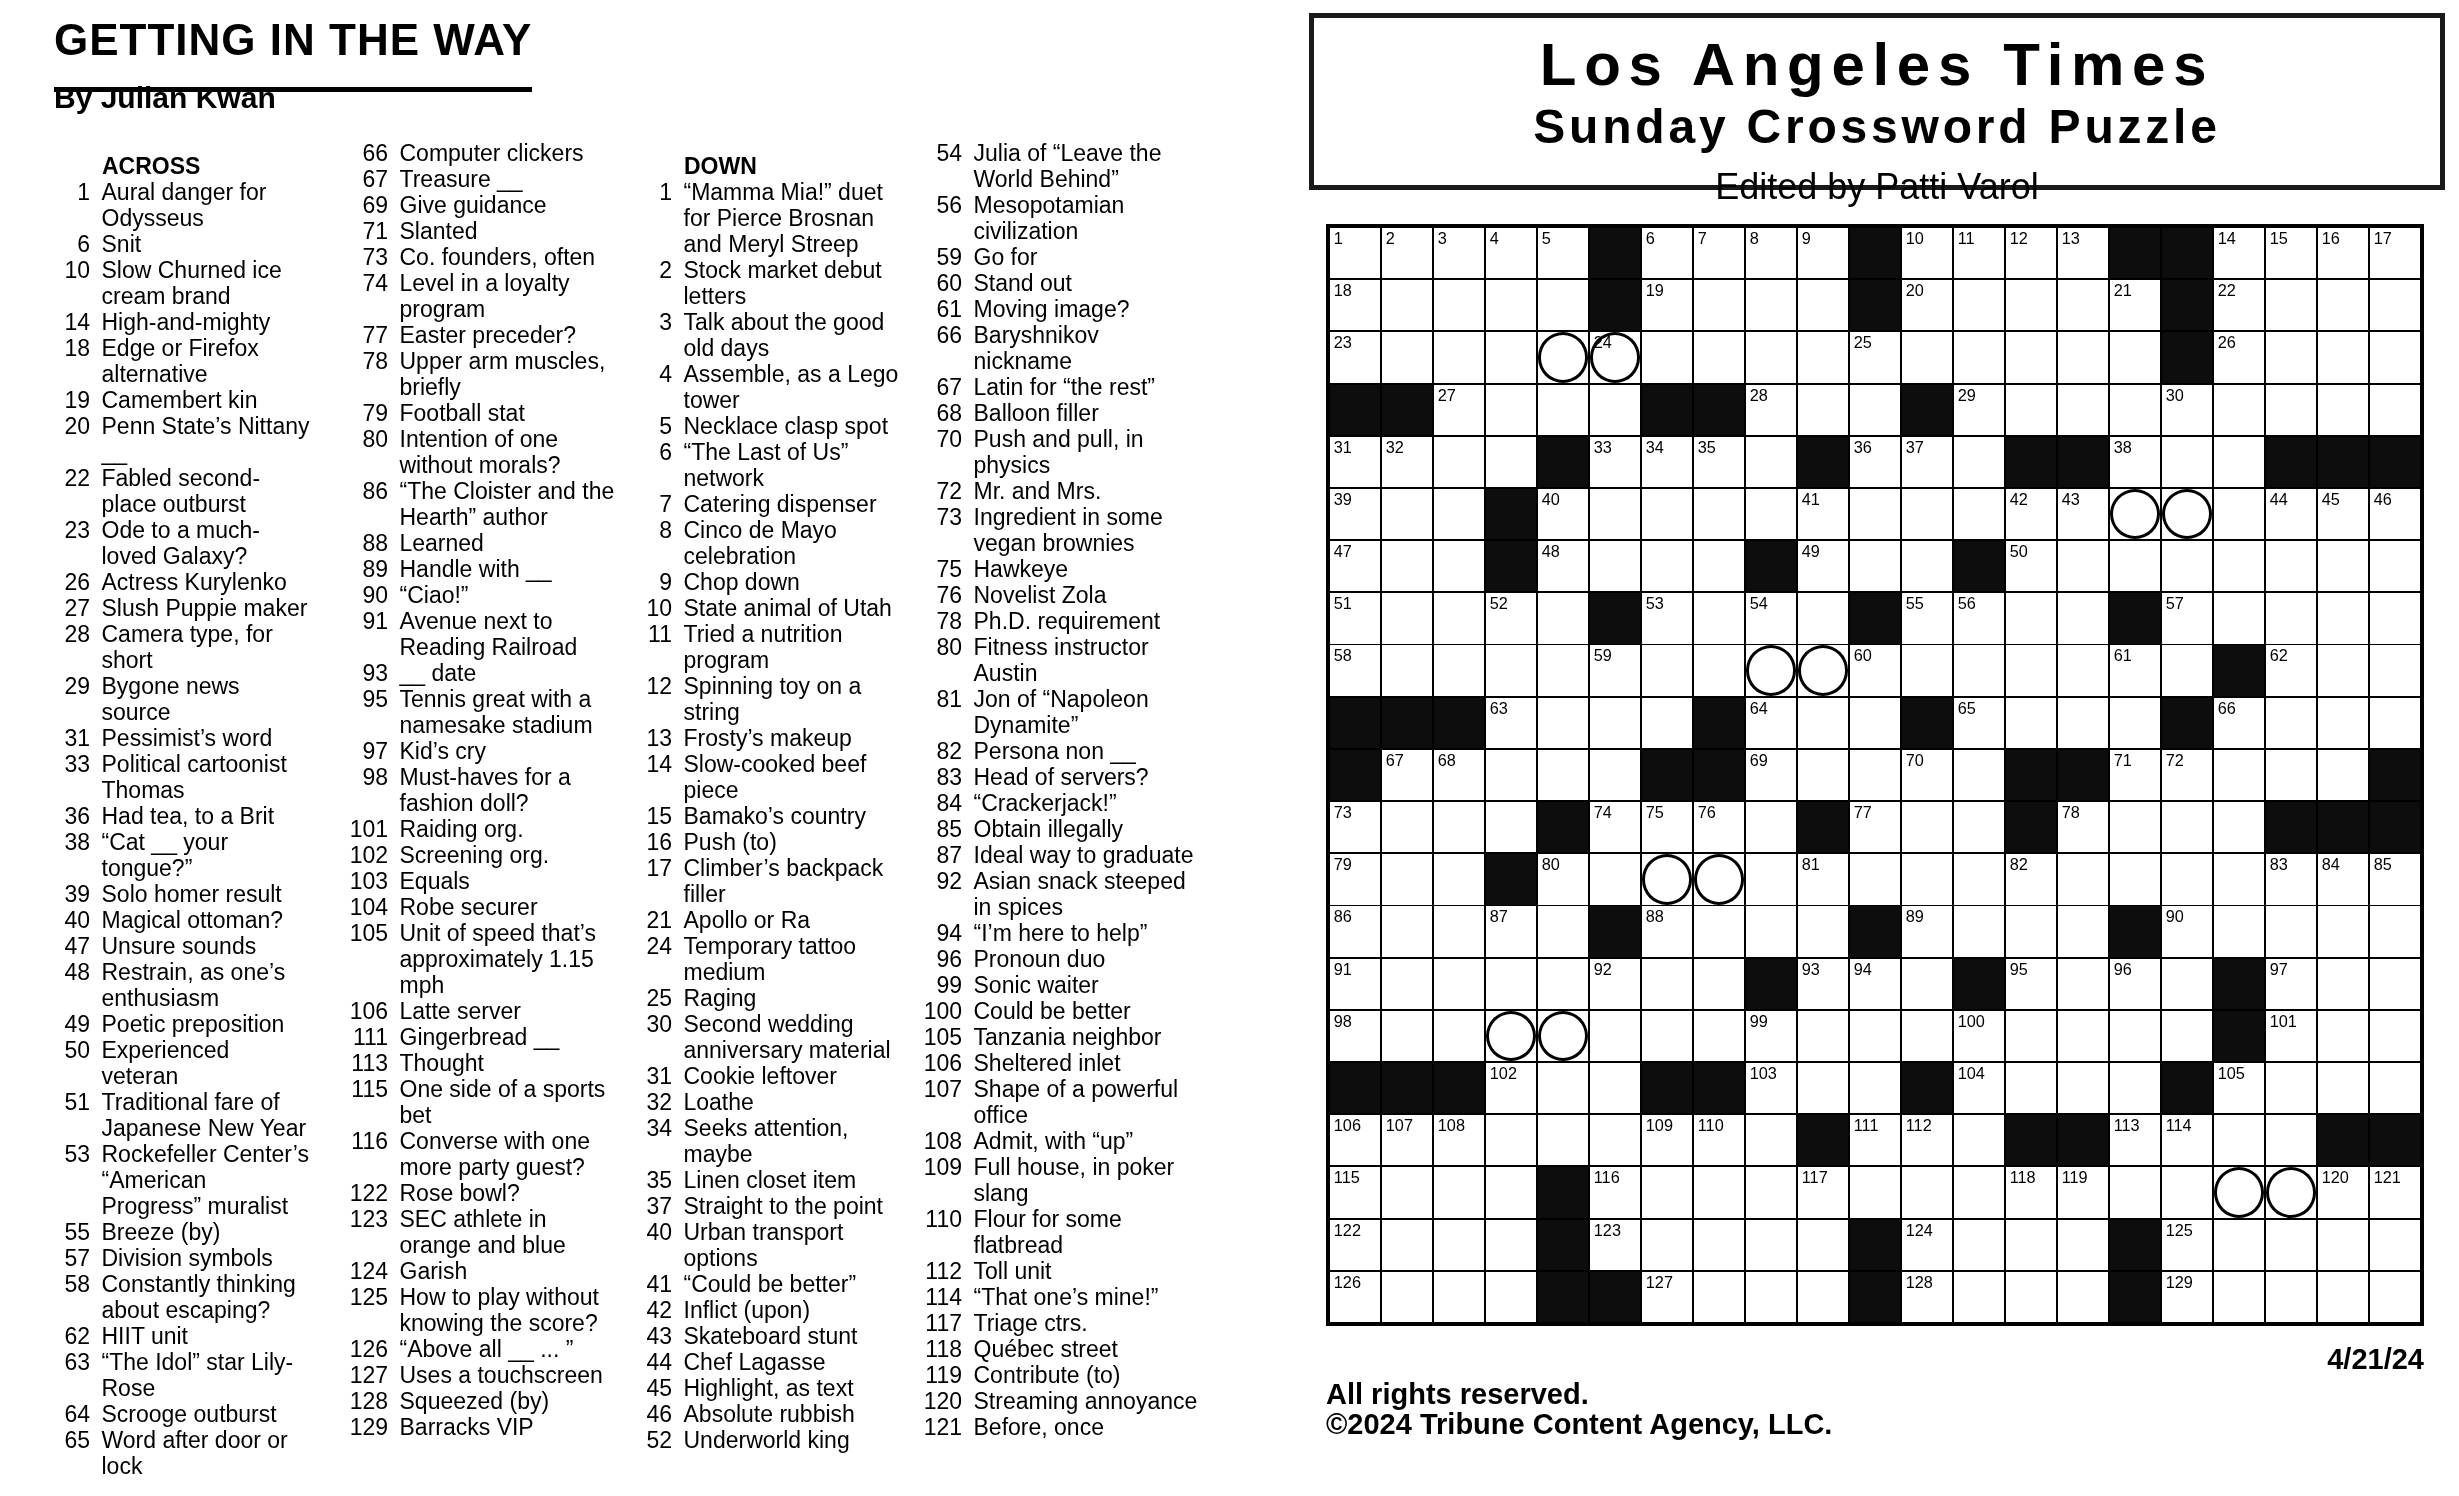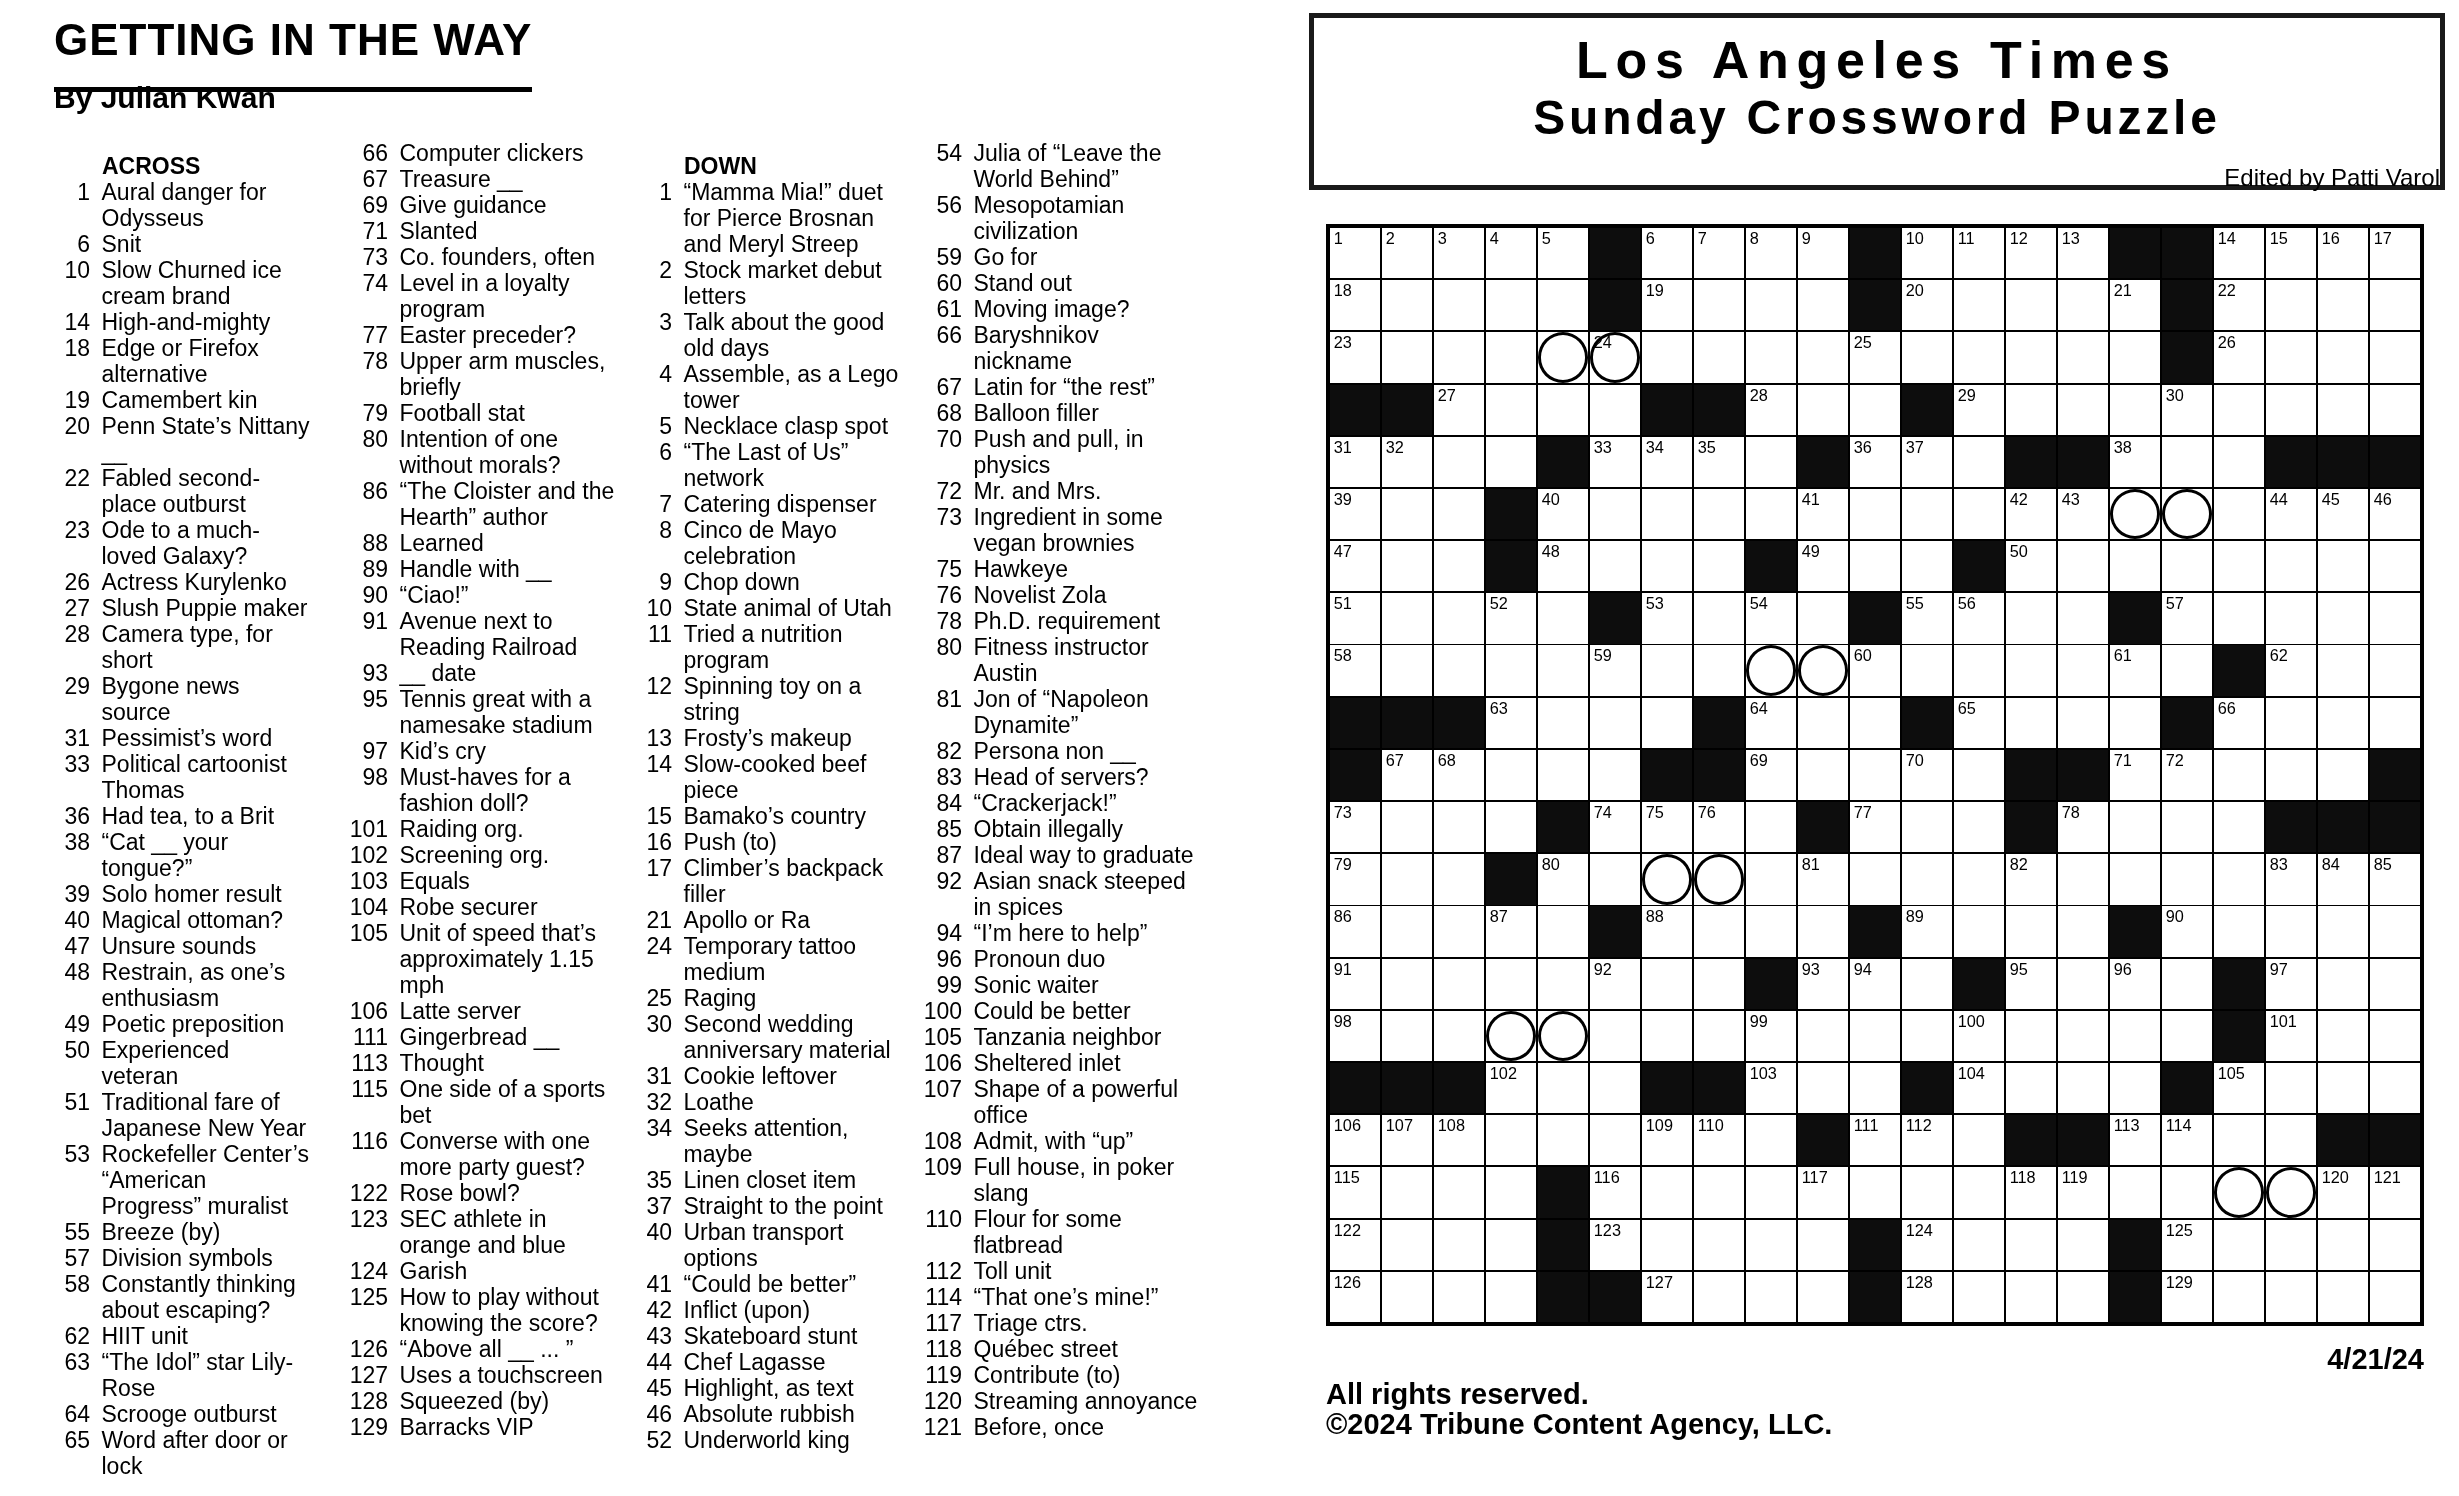--- a/index.html
+++ b/index.html
@@ -12,23 +12,23 @@
   .cluecol{position:absolute;top:140px;font-size:23px;line-height:26px;}
   .colhead{font-weight:bold;margin-top:13px;}
   .clue{display:flex;}
   .cnum{text-align:right;margin-right:11.5px;flex-shrink:0;}
   #col1{left:50px;}  #col1 .cnum{width:40px;}  #col1 .ctext{width:209px;} #col1 .colhead{margin-left:52px;}
   #col2{left:342px;} #col2 .cnum{width:46px;}  #col2 .ctext{width:219px;}
   #col3{left:624px;} #col3 .cnum{width:48px;}  #col3 .ctext{width:229px;} #col3 .colhead{margin-left:60px;}
   #col4{left:909px;} #col4 .cnum{width:53px;}  #col4 .ctext{width:227px;}
   #pheader{left:1309px;top:13.4px;width:1136px;height:177px;border:5.8px solid #1a1a1a;
            box-sizing:border-box;text-align:center;}
-  #ph1{font-size:52px;font-weight:bold;letter-spacing:7.7px;margin-top:11.5px;}
+  #ph1{font-size:60px;font-weight:bold;letter-spacing:7.7px;margin-top:11.5px;}
   #ph2{font-size:48px;font-weight:bold;letter-spacing:3.8px;margin-top:0px;}
-  #ph3{font-size:24px;margin-top:19px;text-align:right;}
+  #ph3{font-size:36px;margin-top:12px;}
   #grid{left:1326px;top:224px;width:1098px;height:1102px;box-sizing:border-box;
         border:4.8px solid #000;background:#000;display:grid;
         grid-template-columns:repeat(21,1fr);grid-template-rows:repeat(21,1fr);gap:1.9px;}
   .cell{background:#fff;position:relative;}
   .cell.bk{background:#0d0d0d;}
   .num{position:absolute;top:1px;left:3.8px;font-size:16.3px;line-height:18px;}
   .circ{position:absolute;inset:0;border:3.8px solid #000;border-radius:50%;box-sizing:border-box;}
   #copy1{left:1326px;top:1408px;font-size:29px;font-weight:bold;}
   #copy2{left:1326px;top:1378px;font-size:29px;font-weight:bold;}
   #pdate{left:2210px;top:1343px;width:214px;text-align:right;font-size:29px;font-weight:bold;}

